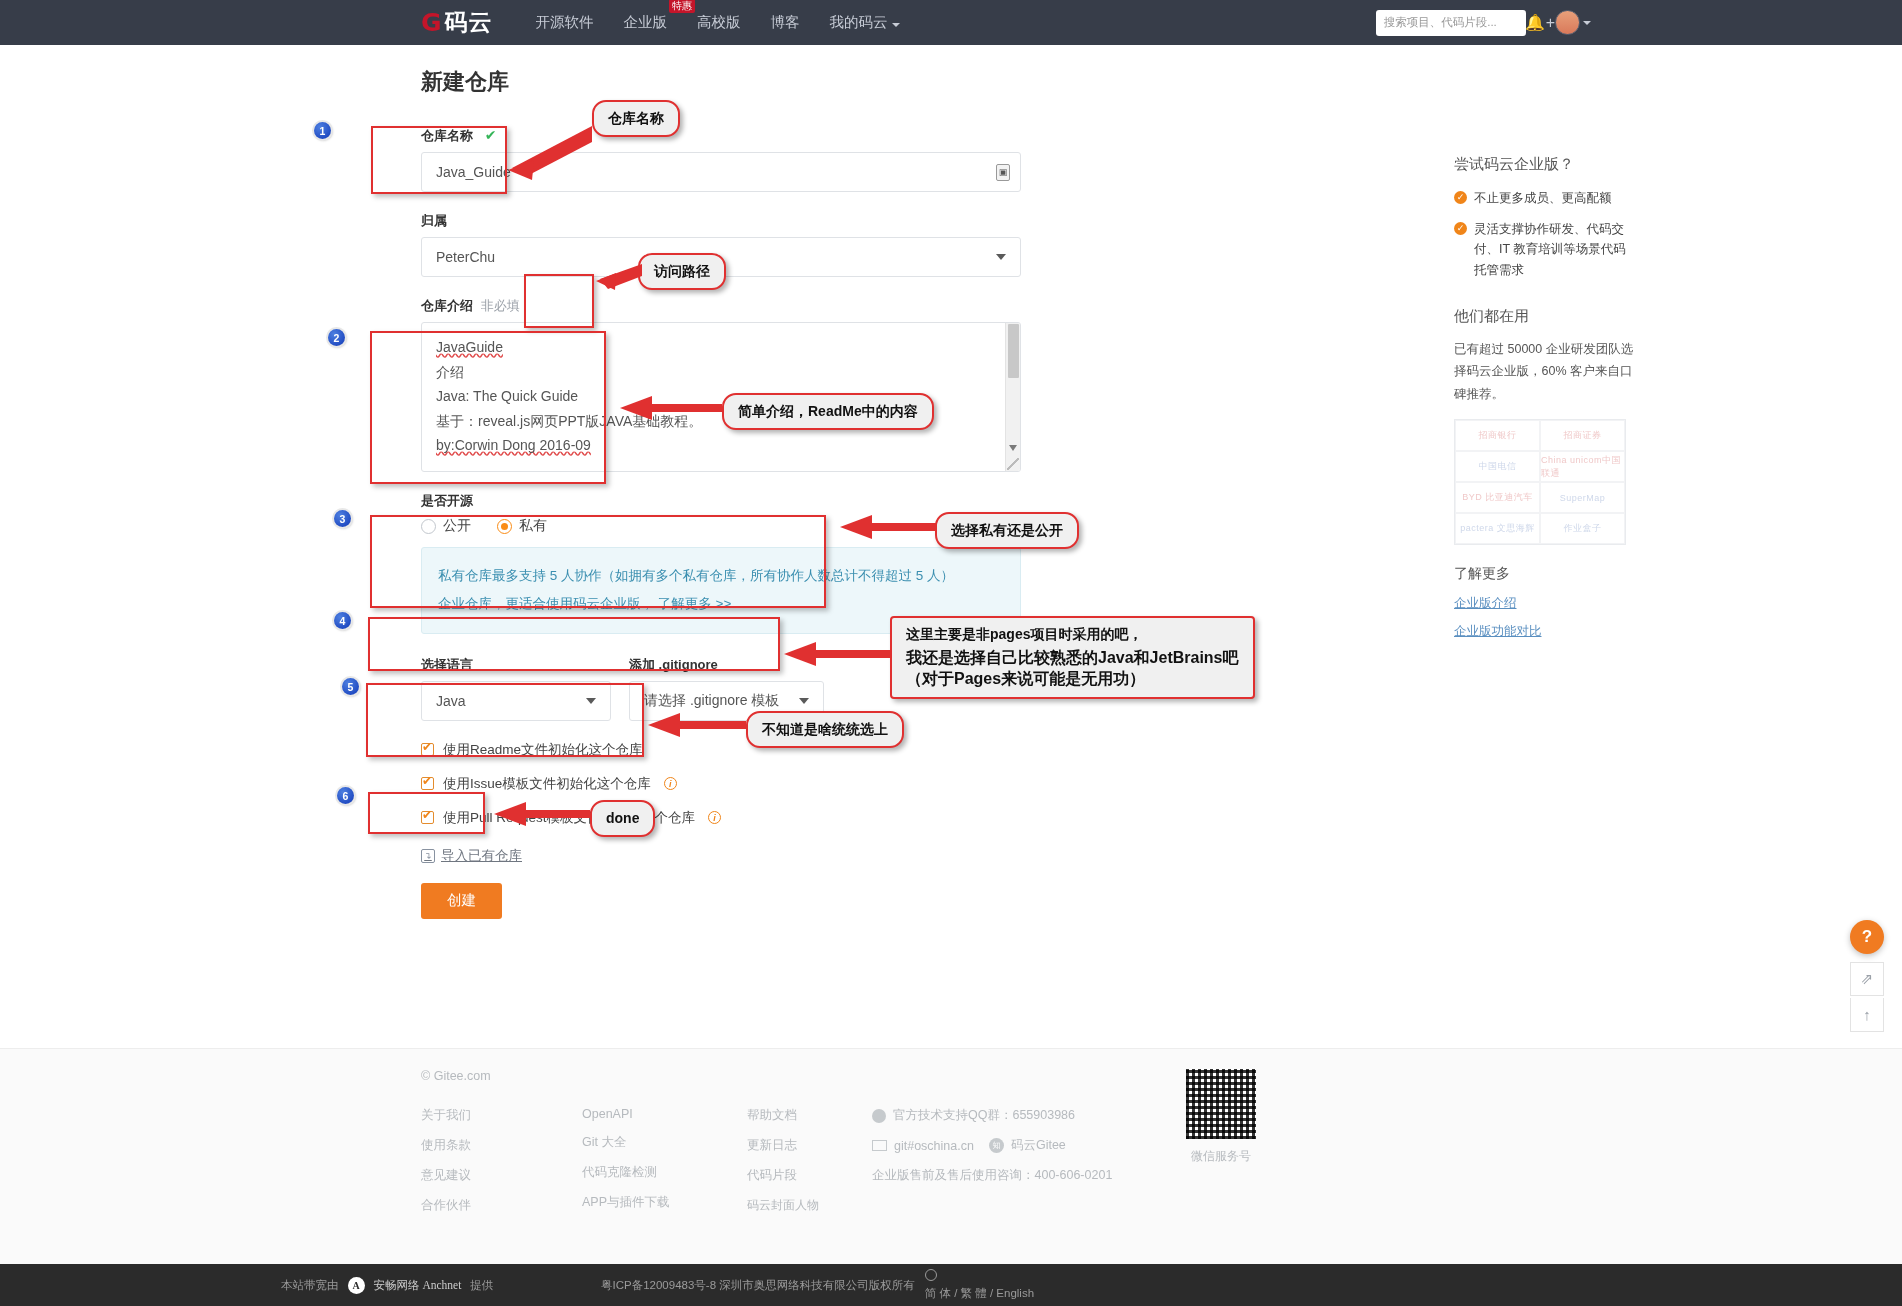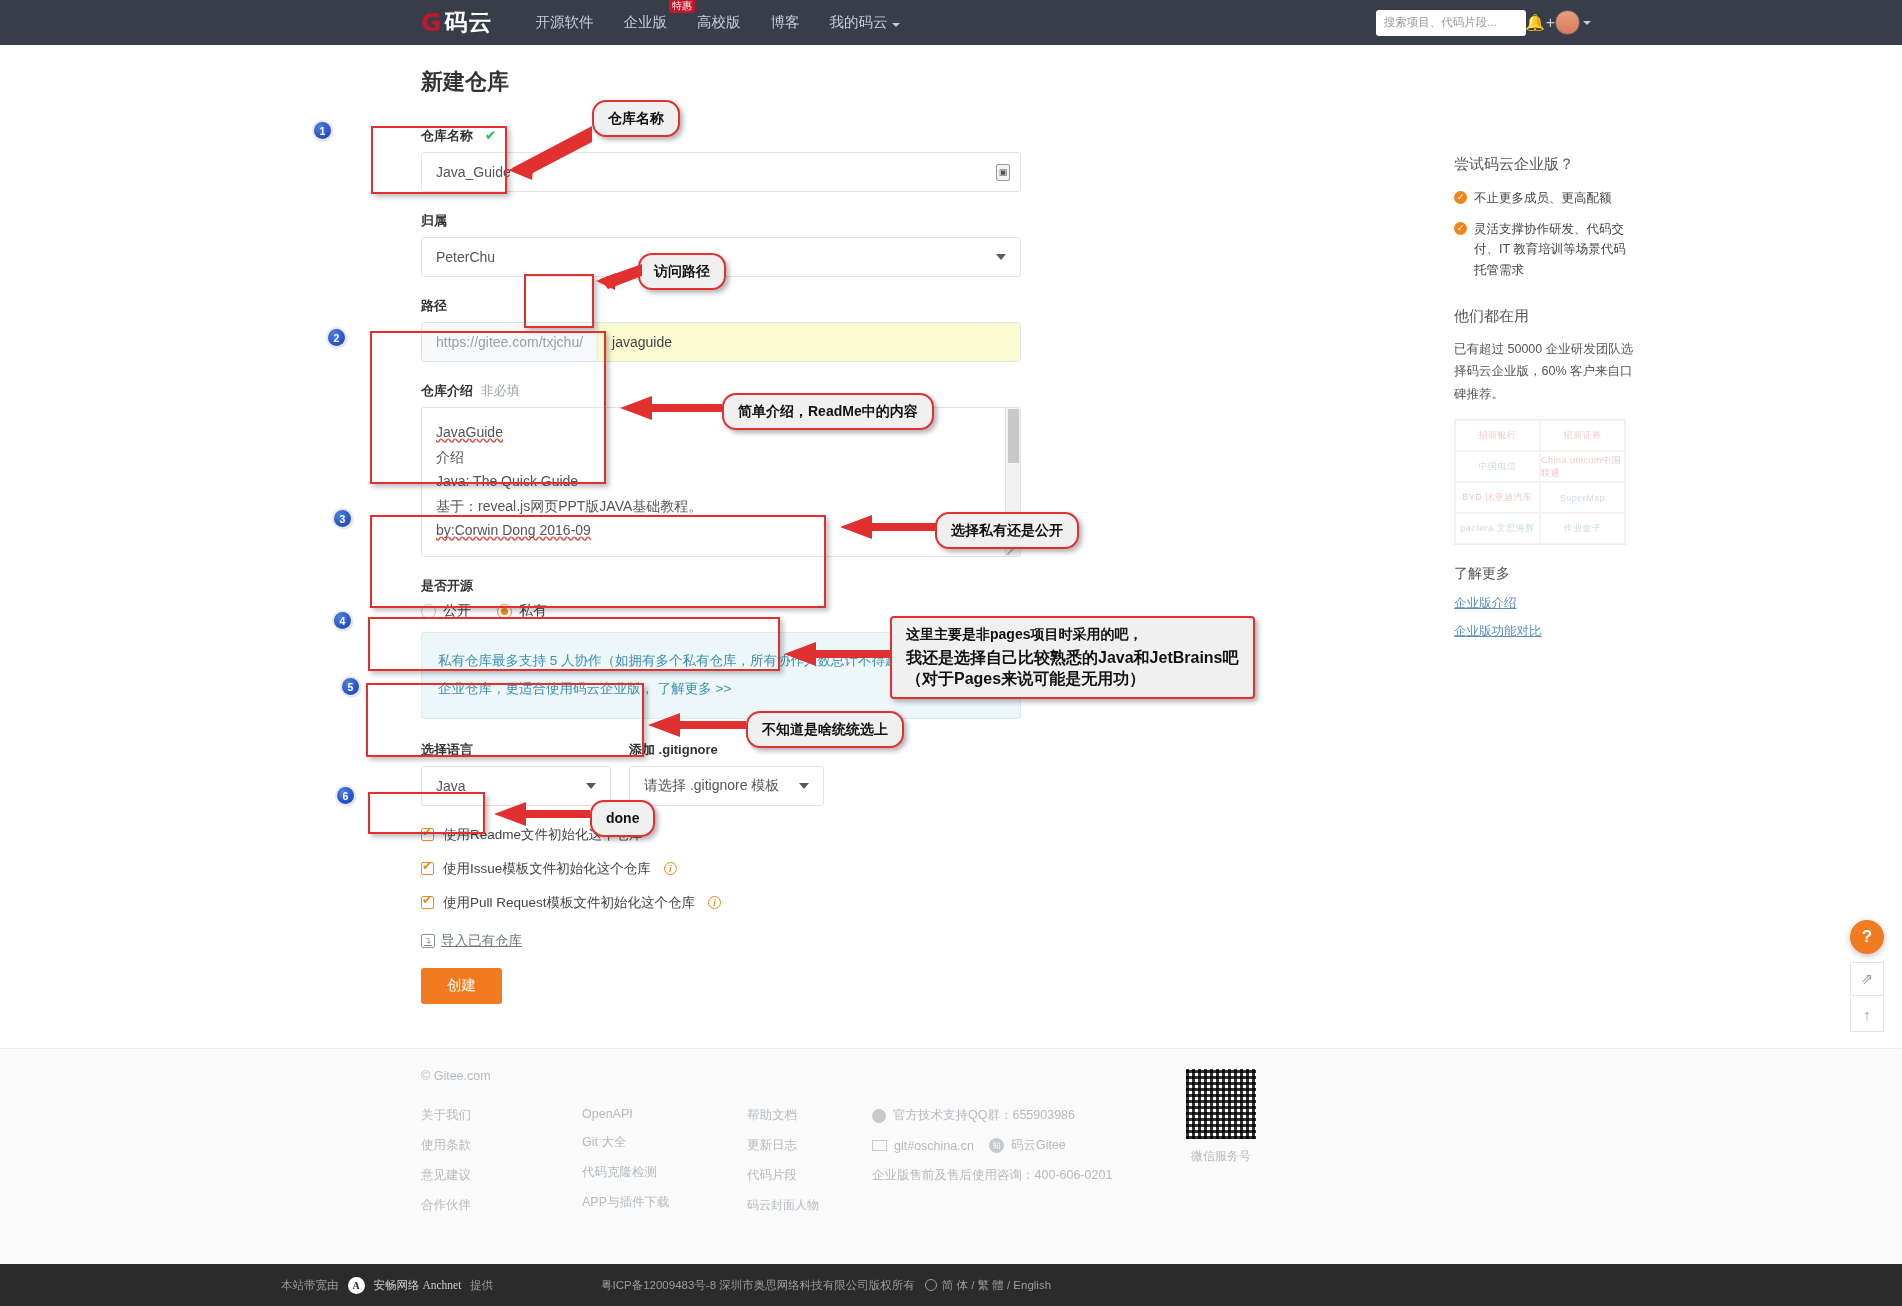--- a/index.html
+++ b/index.html
@@ -245,27 +245,20 @@
       
       <div class="field">
         <label class="field-label">归属</label>
         <div class="inp">
           <span>PeterChu</span>
           <span class="dd-caret"></span>
         </div>
       </div>
 
       
-      <div class="field">
-        <label class="field-label">路径</label>
-        <div class="path-row">
-          <div class="path-prefix">https://gitee.com/txjchu/</div>
-          <div class="path-val">javaguide</div>
-        </div>
-      </div>
 
       
       <div class="field">
         <label class="field-label">
           <span>仓库介绍</span>
           <span class="opt">非必填</span>
         </label>
         <div class="textarea">
           <div class="ta-line ta-sq">JavaGuide</div>
           <div class="ta-line">介绍</div>
@@ -433,21 +426,21 @@
 <div style="position:absolute;left:0;top:1264px;width:1902px;height:42px;background:#2b2b2b;color:#9a9a9a;font-size:11.5px;display:flex;align-items:center;">
   <div style="width:1340px;margin:0 auto;display:flex;align-items:center;position:relative;">
     <div style="display:flex;align-items:center;gap:9px;font-family:Liberation Serif, serif;">
       <span>本站带宽由</span>
       <span style="width:17px;height:17px;border-radius:50%;background:#fff;color:#2b2b2b;font-size:10px;font-weight:bold;display:inline-flex;align-items:center;justify-content:center;">A</span>
       <span style="color:#ccc;">安畅网络 Anchnet</span>
       <span>提供</span>
     </div>
     <div style="position:absolute;left:320px;display:flex;align-items:center;gap:10px;">
       <span>粤ICP备12009483号-8 深圳市奥思网络科技有限公司版权所有</span>
-      <span style="display:inline-flex;align-items:center;gap:5px;">
+      <span style="display:inline-flex;gap:5px;flex-direction:column;">
         <span style="width:12px;height:12px;border-radius:50%;border:1px solid #9a9a9a;display:inline-block;"></span>
         <span>简 体 / 繁 體 / English</span>
       </span>
     </div>
   </div>
 </div>
 
 <div class="step-num" style="left:314px;top:122px;">1</div>
 <div class="step-num" style="left:328px;top:329px;">2</div>
 <div class="step-num" style="left:334px;top:510px;">3</div>

